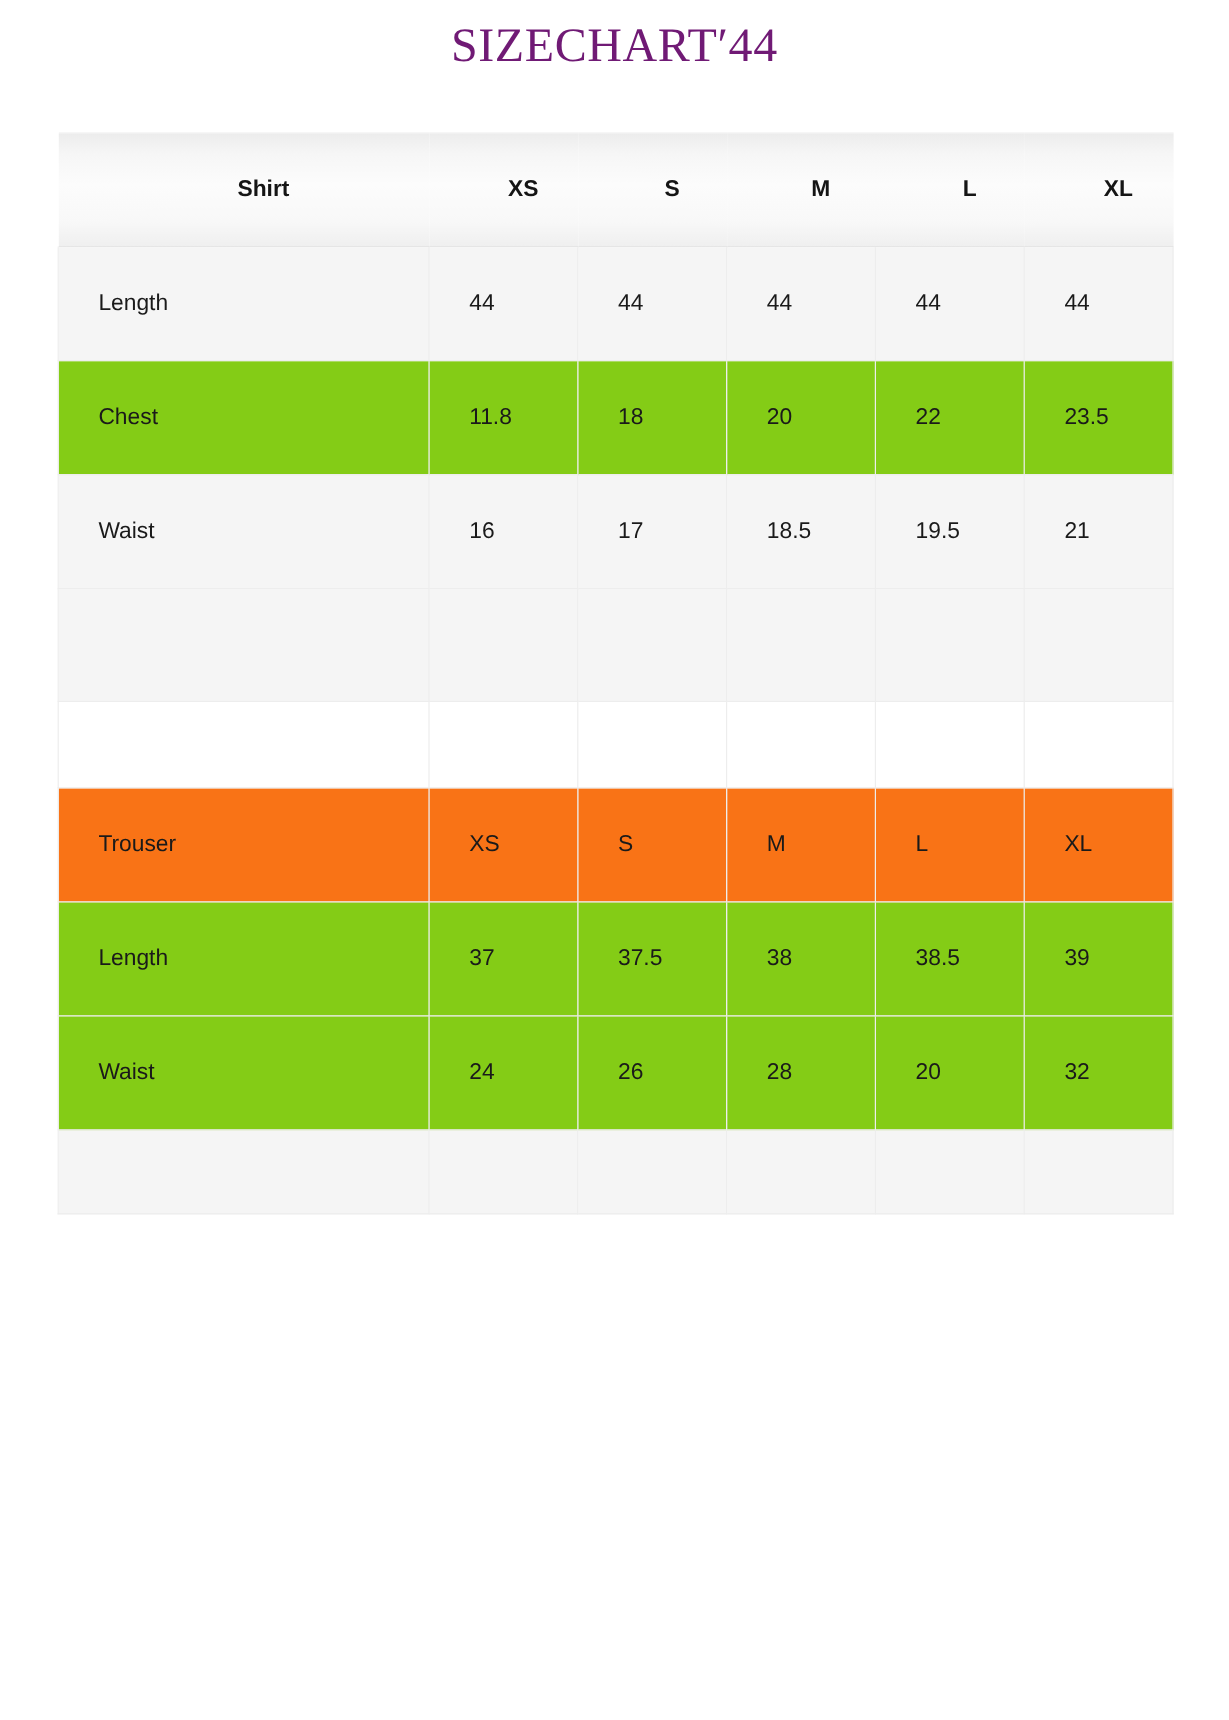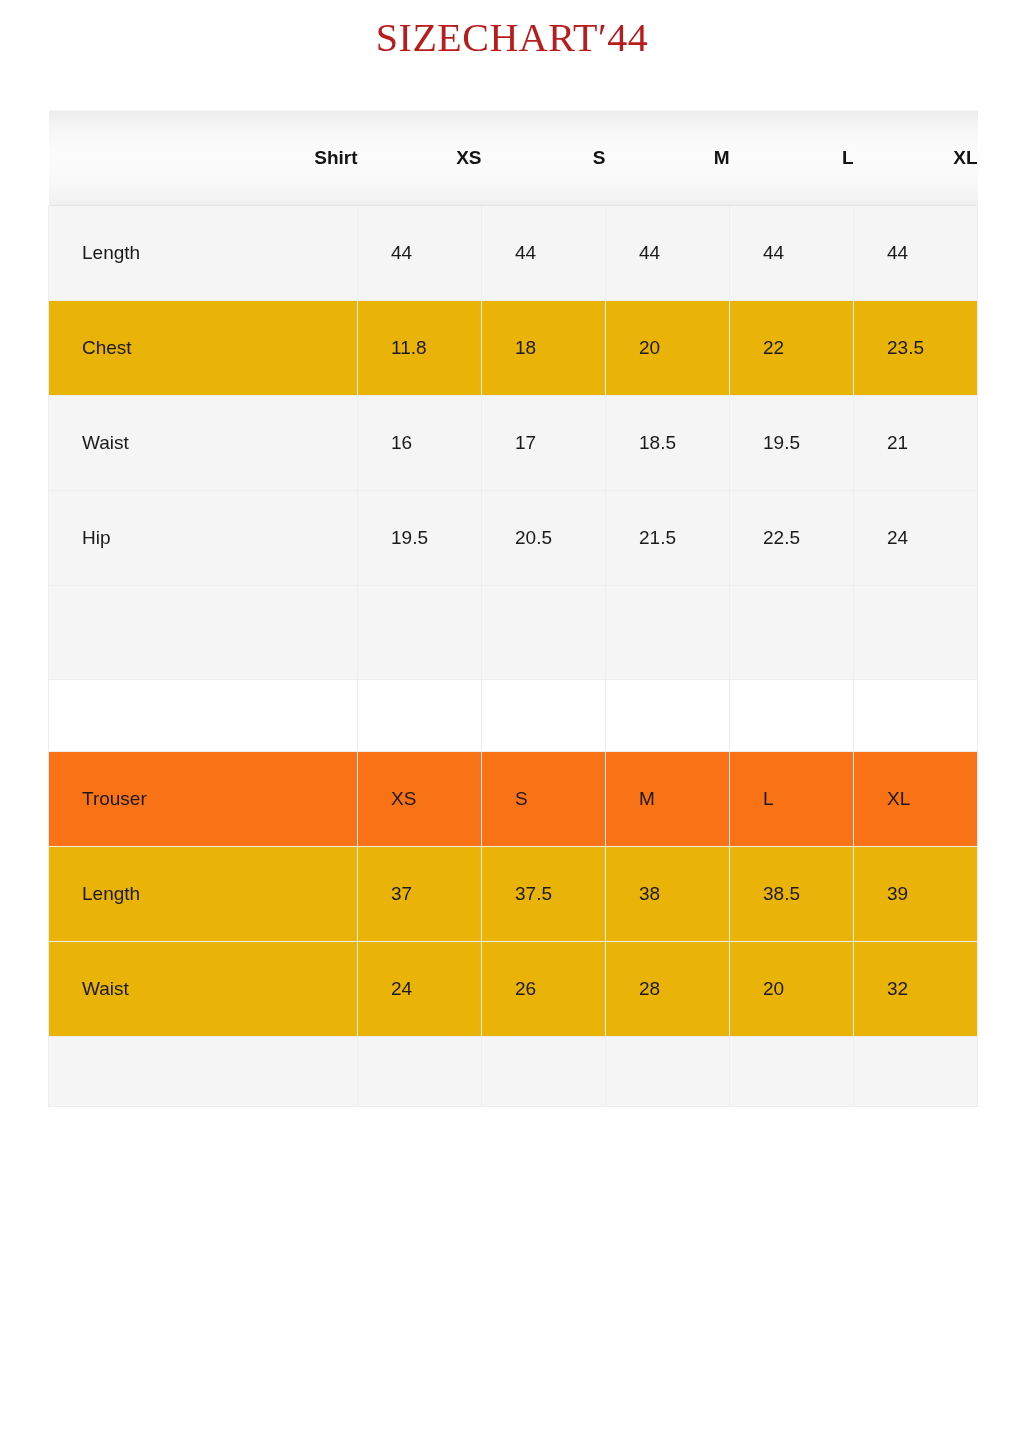--- a/index.html
+++ b/index.html
@@ -26,21 +26,21 @@
   .page-title {
     position: absolute;
     top: 14px;
     left: 0;
     width: 1024px;
     text-align: center;
     font-family: "Liberation Serif", serif;
     font-size: 40px;
     font-weight: 400;
     letter-spacing: 0.5px;
-    color: #b91c1c;
+    color: #701a75;
     white-space: nowrap;
   }
 
   .chart-wrap {
     position: absolute;
     left: 48px;
     top: 110px;
     width: 928px;
   }
 
@@ -51,21 +51,21 @@
     font-size: 19px;
   }
 
   table.size-table col.c-label { width: 309px; }
   table.size-table col.c-size  { width: 124px; }
 
   
   tr.header-row > th {
     height: 94px;
     padding: 0 0 0 33px;
-    text-align: right;
+    text-align: center;
     vertical-align: middle;
     font-size: 19px;
     font-weight: 700;
     color: #151515;
     border: 1px solid rgba(0,0,0,0.035);
     border-left: none;
     border-right: none;
     background: linear-gradient(to bottom,
                 #ececec 0%,
                 #f6f6f6 18%,
@@ -82,21 +82,21 @@
     text-align: left;
     vertical-align: middle;
     font-size: 19px;
     font-weight: 400;
     color: #1a1a1a;
     border: 1px solid #ededed;
     white-space: nowrap;
   }
 
   tr.row-shaded td { background: #f5f5f5; }
-  tr.row-plain  td { background: #eab308; }
+  tr.row-plain  td { background: #84cc16; }
 
   
   tr.spacer-shaded td { height: 93px; background: #f5f5f5; }
   tr.spacer-plain  td { height: 71px; background: #ffffff; }
   tr.spacer-tail   td { height: 69px; background: #f5f5f5; }
 
   
   tr.section-row td { background: #f97316; font-weight: 400; }
 </style>
 </head>
@@ -148,28 +148,20 @@
         <tr class="row-shaded">
           <td>Waist</td>
           <td>16</td>
           <td>17</td>
           <td>18.5</td>
           <td>19.5</td>
           <td>21</td>
         </tr>
 
 
-        <tr class="row-shaded">
-          <td>Hip</td>
-          <td>19.5</td>
-          <td>20.5</td>
-          <td>21.5</td>
-          <td>22.5</td>
-          <td>24</td>
-        </tr>
 
 
         <tr class="spacer-shaded">
           <td></td>
           <td></td>
           <td></td>
           <td></td>
           <td></td>
           <td></td>
         </tr>

